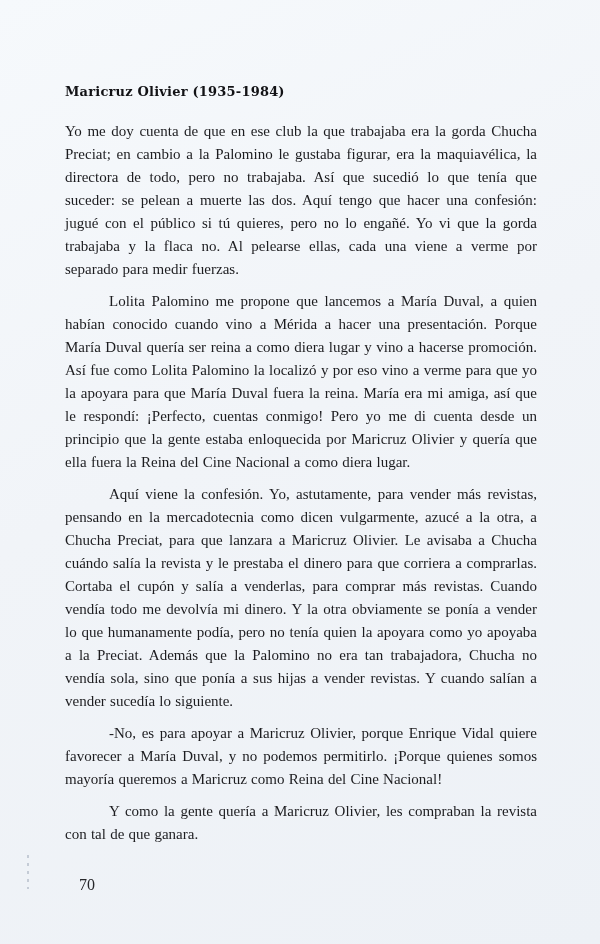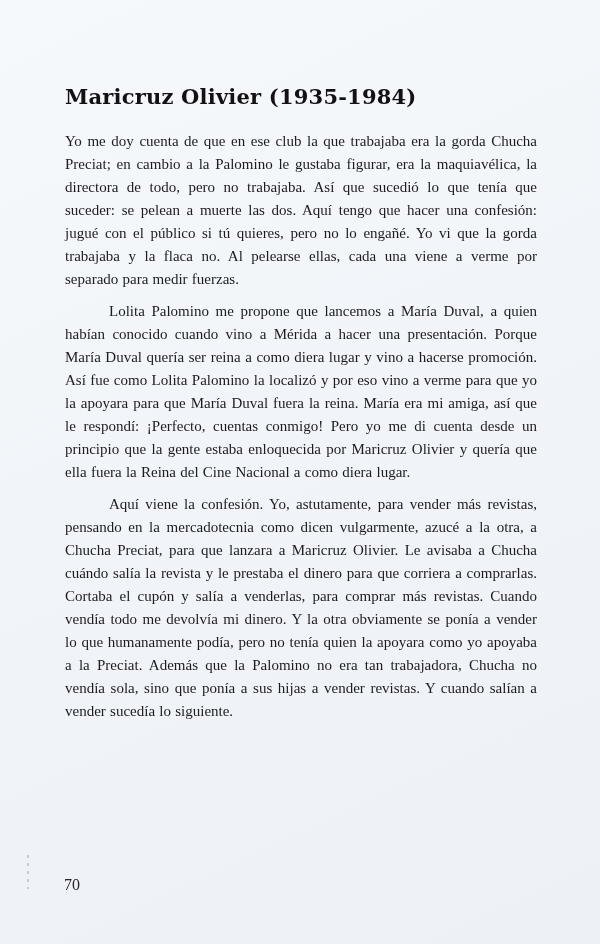--- a/index.html
+++ b/index.html
@@ -23,41 +23,41 @@
     font-family: "Liberation Serif", "DejaVu Serif", serif;
     color: var(--ink, #1c1c1f);
   }
   .content {
     position: absolute;
     left: 65px;
     top: 84px;
     width: 472px;
   }
   .title {
-    font-size: 21px;
+    font-size: 13px;
     font-weight: bold;
     letter-spacing: 0.2px;
     margin: 0 0 21px 0;
     color: #121215;
     font-family: "DejaVu Serif", "Liberation Serif", serif;
   }
   .body-text p {
     margin: 0 0 9px 0;
     font-size: 15px;
     line-height: 23px;
     text-align: justify;
     text-indent: 44px;
     word-spacing: 0.5px;
   }
   .body-text p.first {
     text-indent: 0;
   }
   .pagenum {
     position: absolute;
-    left: 64px;
+    left: 79px;
     top: 876px;
     font-size: 16px;
     color: #26262a;
   }
   .scan-mark {
     position: absolute;
     left: 27px;
     top: 855px;
     width: 1.5px;
     height: 34px;
@@ -73,20 +73,22 @@
 <div class="page">
 
   <div class="content">
 
     <h1 class="title">Maricruz Olivier (1935-1984)</h1>
 
     <div class="body-text">
       <p class="first">Yo me doy cuenta de que en ese club la que trabajaba era la gorda Chucha Preciat; en cambio a la Palomino le gustaba figurar, era la maquiavélica, la directora de todo, pero no trabajaba. Así que sucedió lo que tenía que suceder: se pelean a muerte las dos. Aquí tengo que hacer una confesión: jugué con el público si tú quieres, pero no lo engañé. Yo vi que la gorda trabajaba y la flaca no. Al pelearse ellas, cada una viene a verme por separado para medir fuerzas.</p>
       <p>Lolita Palomino me propone que lancemos a María Duval, a quien habían conocido cuando vino a Mérida a hacer una presentación. Porque María Duval quería ser reina a como diera lugar y vino a hacerse promoción. Así fue como Lolita Palomino la localizó y por eso vino a verme para que yo la apoyara para que María Duval fuera la reina. María era mi amiga, así que le respondí: ¡Perfecto, cuentas conmigo! Pero yo me di cuenta desde un principio que la gente estaba enloquecida por Maricruz Olivier y quería que ella fuera la Reina del Cine Nacional a como diera lugar.</p>
       <p>Aquí viene la confesión. Yo, astutamente, para vender más revistas, pensando en la mercadotecnia como dicen vulgarmente, azucé a la otra, a Chucha Preciat, para que lanzara a Maricruz Olivier. Le avisaba a Chucha cuándo salía la revista y le prestaba el dinero para que corriera a comprarlas. Cortaba el cupón y salía a venderlas, para comprar más revistas. Cuando vendía todo me devolvía mi dinero. Y la otra obviamente se ponía a vender lo que humanamente podía, pero no tenía quien la apoyara como yo apoyaba a la Preciat. Además que la Palomino no era tan trabajadora, Chucha no vendía sola, sino que ponía a sus hijas a vender revistas. Y cuando salían a vender sucedía lo siguiente.</p>
+      <p>-No, es para apoyar a Maricruz Olivier, porque Enrique Vidal quiere favorecer a María Duval, y no podemos permitirlo. ¡Porque quienes somos mayoría queremos a Maricruz como Reina del Cine Nacional!</p>
+      <p>Y como la gente quería a Maricruz Olivier, les compraban la revista con tal de que ganara.</p>
     </div>
 
   </div>
 
   <div class="scan-mark"></div>
 
   <div class="pagenum">70</div>
 
 </div>
 

